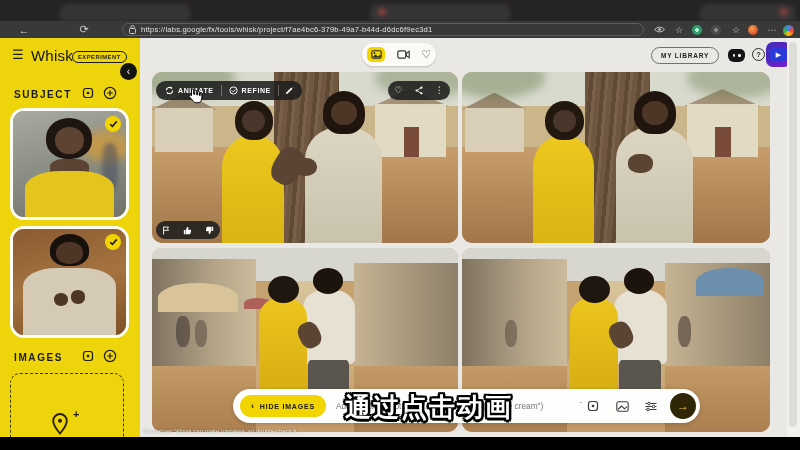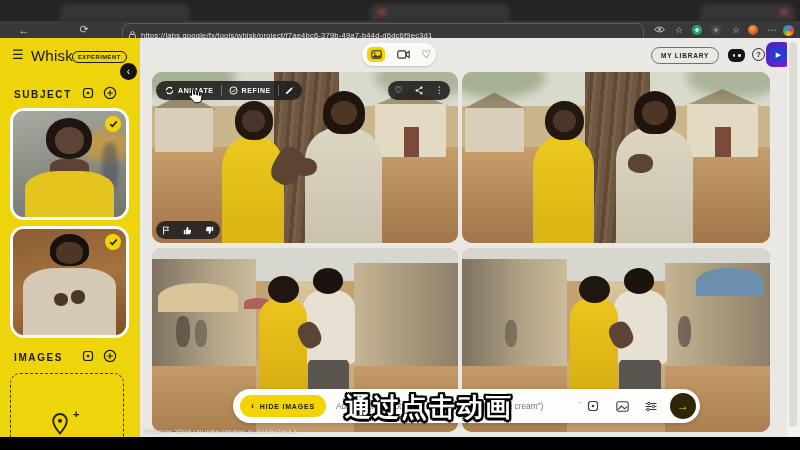--- a/index.html
+++ b/index.html
@@ -6,21 +6,21 @@
   html,body { width:800px; height:450px; overflow:hidden; background:#000; }
   body { font-family:"Liberation Sans", sans-serif; }
   .stage { position:relative; width:800px; height:450px; background:#000; overflow:hidden; }
 
   
   .tabbar { position:absolute; left:0; top:0; width:800px; height:21px; background:#252324; }
   .tab { position:absolute; top:4px; height:17px; background:#3c3b3c; border-radius:8px 8px 0 0; opacity:.75; filter:blur(2px); }
   .tab .fav { position:absolute; left:8px; top:4px; width:8px; height:8px; border-radius:50%; background:#a34a43; }
   .navbar { position:absolute; left:0; top:21px; width:800px; height:17px; background:#3a393a; }
   .nav-ic { position:absolute; top:0; height:17px; display:flex; align-items:center; justify-content:center; color:#cfcfcf; font-size:11px; }
-  .urlpill { position:absolute; left:122px; top:2px; width:522px; height:13px; border:1px solid #5d5d5d; border-radius:7px; display:flex; align-items:center; padding:11px 6px; gap:5px; }
+  .urlpill { position:absolute; left:122px; top:2px; width:522px; height:13px; border:1px solid #5d5d5d; border-radius:7px; display:flex; align-items:center; padding:0 6px; gap:5px; }
   .url { color:#e3e3e3; font-size:7.6px; letter-spacing:.2px; white-space:nowrap; overflow:hidden; }
   .ext-dot { position:absolute; top:3.5px; width:10px; height:10px; border-radius:50%; }
 
   
   .app { position:absolute; left:0; top:38px; width:800px; height:399px; background:#EAE8E4; overflow:hidden; }
 
   
   .sidebar { position:absolute; left:0; top:0; width:140px; height:399px; background:#EED40A; overflow:hidden; z-index:6; }
   .hamb { position:absolute; left:12px; top:9px; font-size:13px; color:#1c1c1c; }
   .brand { position:absolute; left:31px; top:9px; font-size:15px; font-weight:normal; color:#141414; letter-spacing:.2px; }

